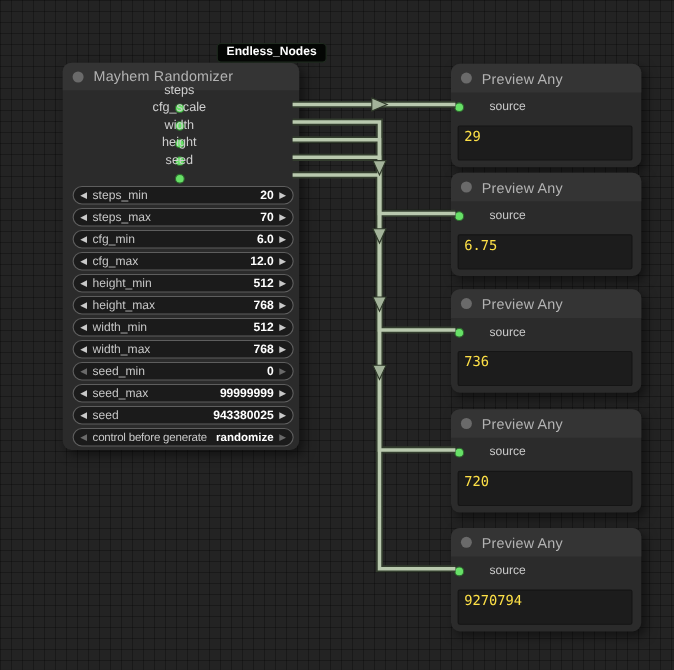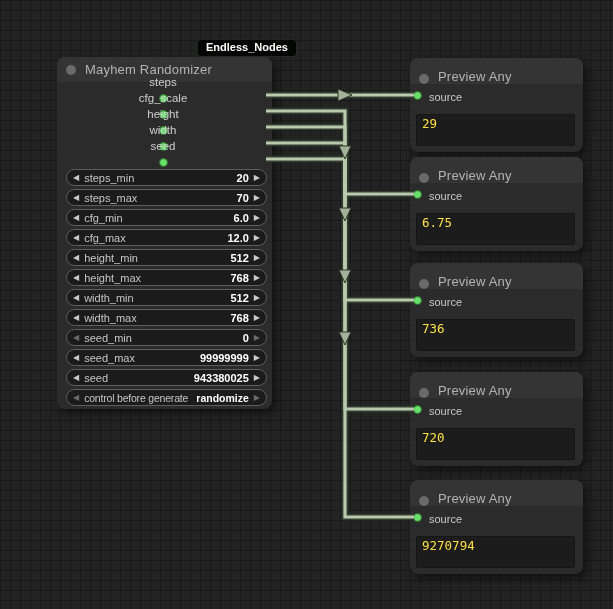--- a/index.html
+++ b/index.html
@@ -43,22 +43,22 @@
   .widget-row.control .w-value{font-size:10.5px;}
   
   .badge{
     position:absolute;left:197px;top:39px;z-index:15;
     background:#040604;border:1px solid #1f2b1f;border-radius:4px;
     color:#ffffff;font-size:11px;font-weight:700;
     padding:1px 8px 2px 8px;line-height:13px;white-space:nowrap;
   }
   
   .preview{left:410px;width:173px;height:94px;}
-  .preview .node-header{height:26px;border-radius:8px 8px 0 0;align-items:flex-end;}
-  .source-row{position:absolute;left:3px;top:33px;display:flex;align-items:flex-start;gap:7px;}
+  .preview .node-header{height:26px;border-radius:8px 8px 0 0;}
+  .source-row{position:absolute;left:3px;top:33px;display:flex;align-items:center;gap:23px;}
   .source-label{color:#c9c9c9;font-size:11px;}
   .preview-text{
     position:absolute;left:6px;top:56px;width:159px;height:32px;box-sizing:border-box;
     background:#1c1c1c;border:1px solid #151515;border-radius:2px;
     color:#fde047;font-family:"DejaVu Sans Mono", monospace;font-size:12.5px;
     padding:1px 5px;overflow:hidden;
   }
   
   svg.wires{position:absolute;left:0;top:0;z-index:20;pointer-events:none;}
   .wire-under{stroke:#333d2e;stroke-width:6.5;fill:none;}
@@ -80,25 +80,25 @@
     <div class="slots">
       <div class="slot-row">
         <span class="slot-label">steps</span>
         <span class="dot-out"></span>
       </div>
       <div class="slot-row">
         <span class="slot-label">cfg_scale</span>
         <span class="dot-out"></span>
       </div>
       <div class="slot-row">
+        <span class="slot-label">width</span>
+        <span class="dot-out"></span>
+      </div>
+      <div class="slot-row">
         <span class="slot-label">height</span>
-        <span class="dot-out"></span>
-      </div>
-      <div class="slot-row">
-        <span class="slot-label">width</span>
         <span class="dot-out"></span>
       </div>
       <div class="slot-row">
         <span class="slot-label">seed</span>
         <span class="dot-out"></span>
       </div>
     </div>
     <div class="widgets">
       <div class="widget-row">
         <span class="w-arrow">◀</span>

